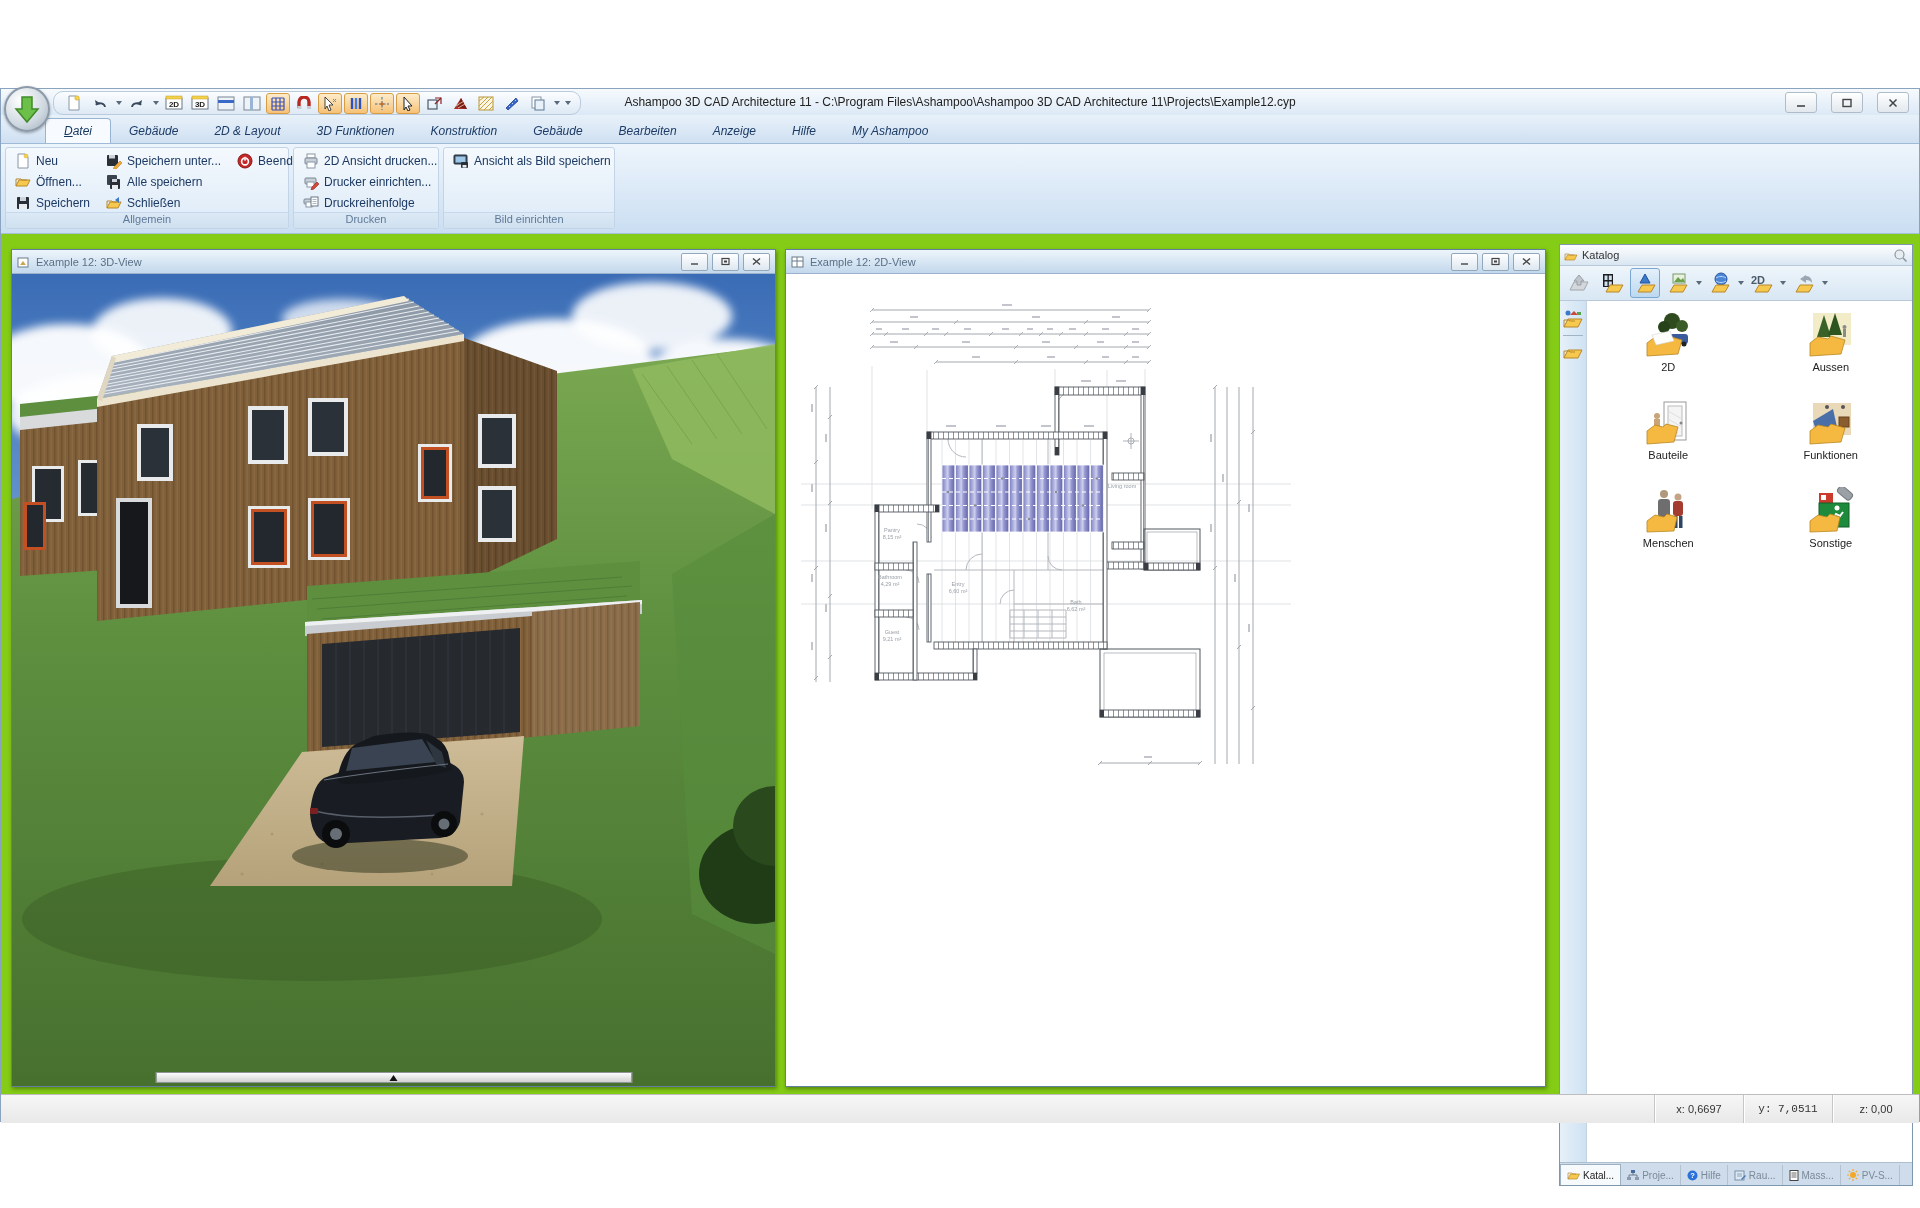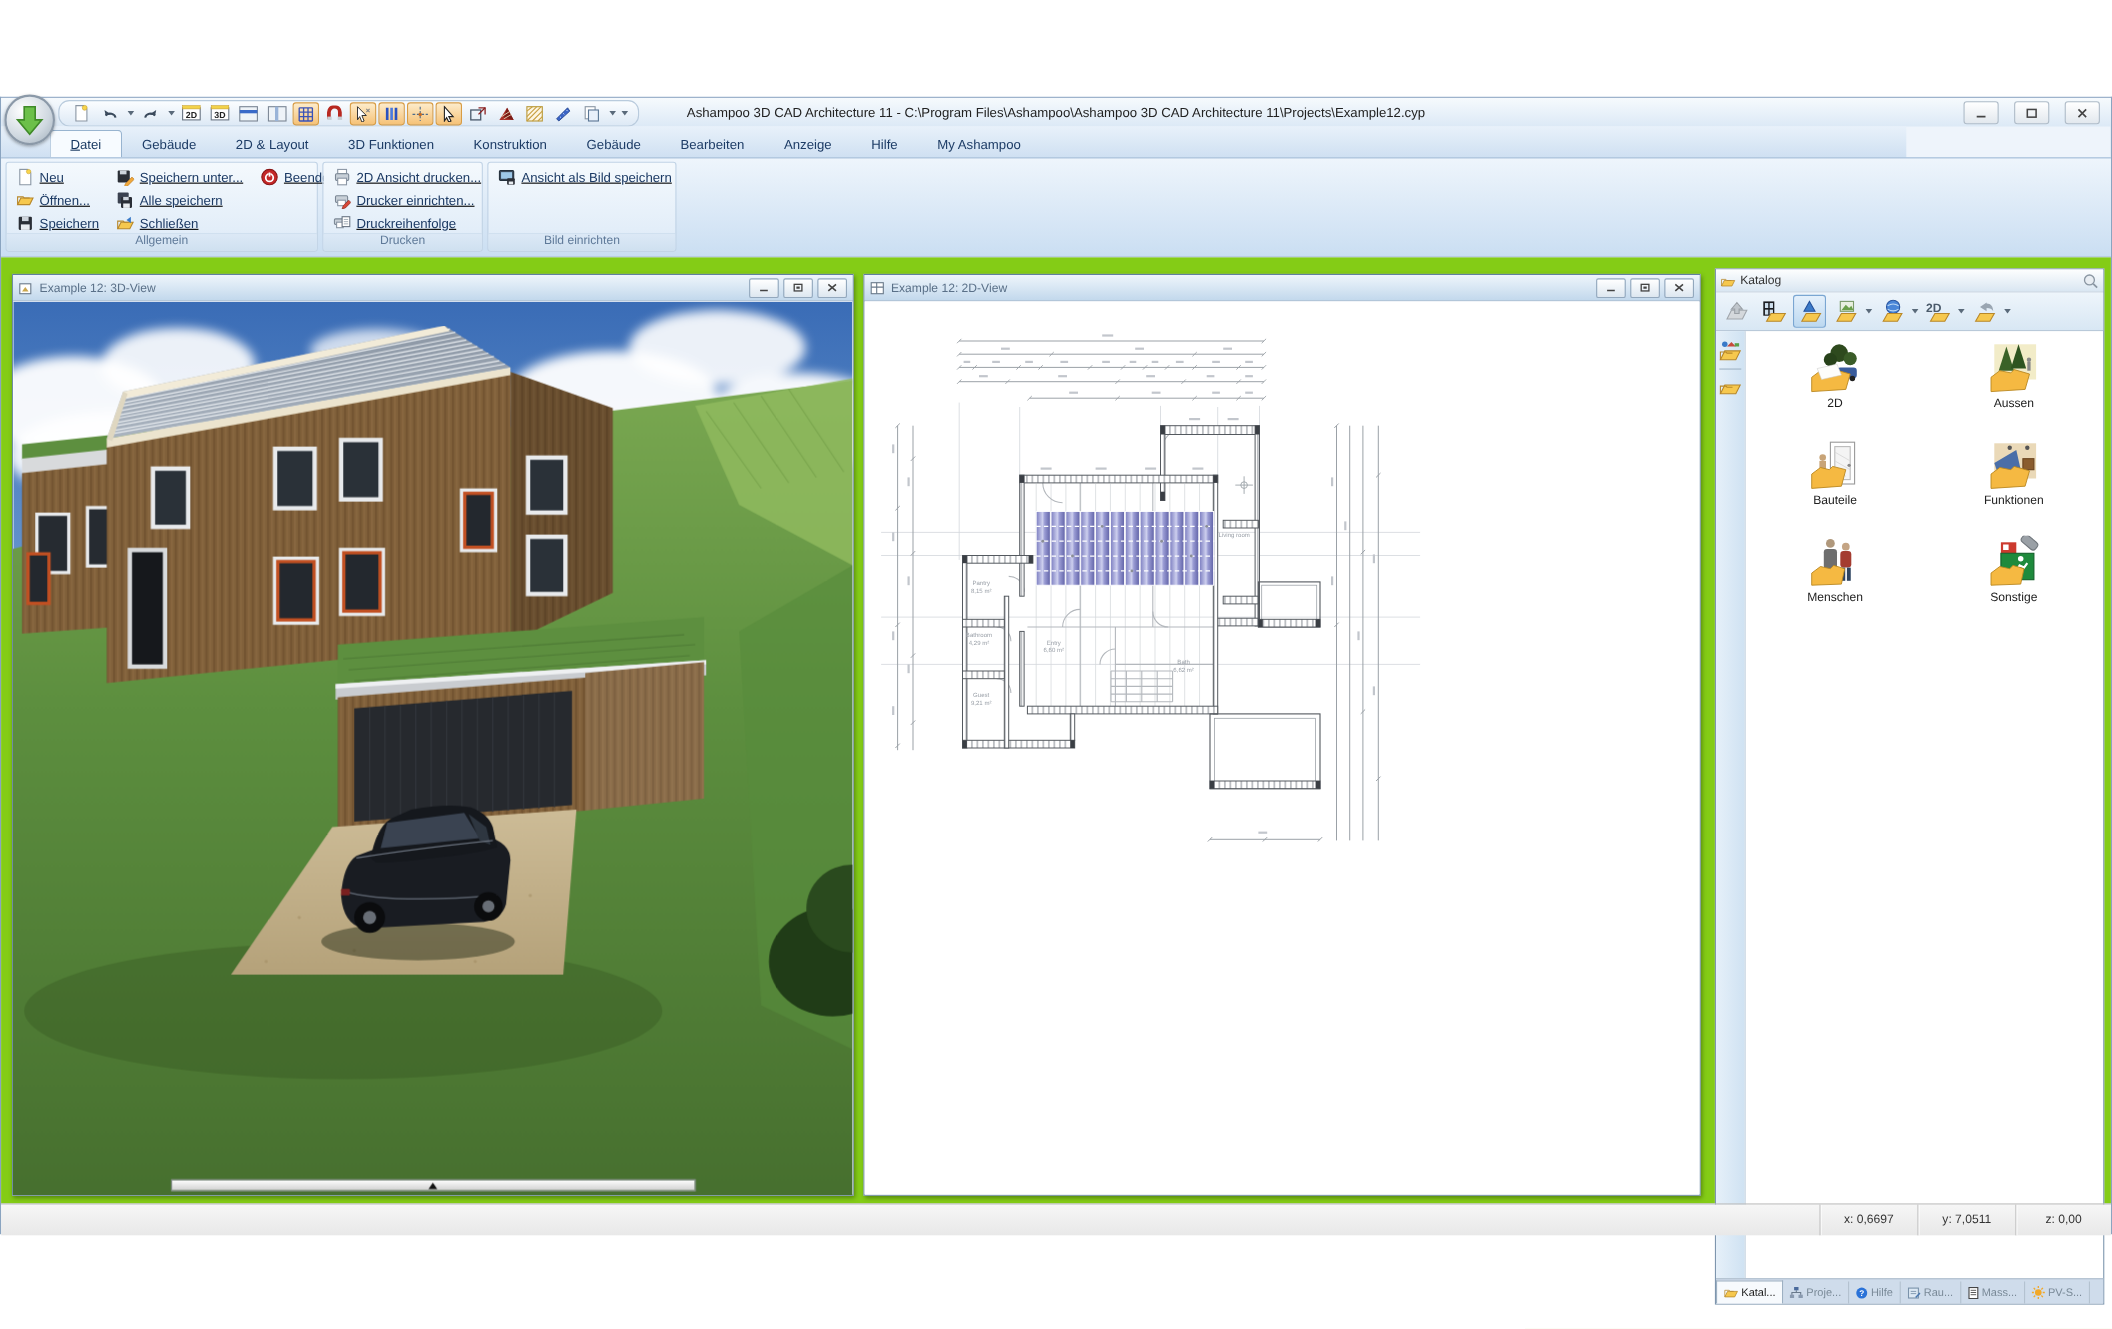--- a/index.html
+++ b/index.html
@@ -15,33 +15,33 @@
   .qbtn{width:22px;height:19px;display:flex;align-items:center;justify-content:center;border-radius:3px;border:1px solid transparent;}
   .qbtn.act{background:linear-gradient(#fdeccb,#f6c277);border-color:#d89c44;}
   .qcaret{width:9px;height:19px;display:flex;align-items:center;justify-content:center;}
   .tri{width:0;height:0;border-left:3px solid transparent;border-right:3px solid transparent;border-top:4px solid #5a6a7a;}
   #wtitle{position:absolute;left:0;top:0;width:100%;height:26px;display:flex;align-items:center;justify-content:center;
     font-size:12px;color:#222;pointer-events:none;}
   #wincontrols{position:absolute;right:10px;top:3px;display:flex;gap:14px;}
   .wcbtn{width:30px;height:19px;border:1px solid #b0bcc8;border-radius:3px;background:linear-gradient(#fff,#e2e8ee);
     display:flex;align-items:center;justify-content:center;}
   
-  #tabsrow{position:absolute;left:0;top:26px;width:1732px;height:28px;background:linear-gradient(#e8f1fa,#cfe0f2);
-    display:flex;align-items:flex-end;padding-left:44px;box-sizing:border-box;}
+  #tabsrow{position:absolute;left:0;top:26px;width:1918px;height:28px;background:linear-gradient(#e8f1fa,#cfe0f2);
+    display:flex;align-items:flex-end;padding-left:44px;box-sizing:border-box;font-style:italic;}
   .mtab{height:24px;display:flex;align-items:center;padding:0 18px;font-size:12px;color:#1d3c66;border-radius:4px 4px 0 0;}
   .mtab.active{background:#f7fbff;border:1px solid #98b4d0;border-bottom:none;color:#15365f;}
   .mtab .u{text-decoration:underline;}
   
   #ribbon{position:absolute;left:0;top:54px;width:1918px;height:91px;background:linear-gradient(#eef5fc,#d5e5f5 70%,#cadef2);
     border-top:1px solid #9fbad6;border-bottom:1px solid #a8bed6;box-sizing:border-box;}
   .rgroup{position:absolute;top:3px;height:82px;border:1px solid #c2d4e6;border-radius:3px;
     background:linear-gradient(#f4f9fd,#e3eef9 75%,#d9e8f6);box-sizing:border-box;}
   .glabel{position:absolute;left:0;bottom:0;width:100%;height:15px;text-align:center;font-size:11px;color:#5f7a99;
     background:linear-gradient(#dcE9f6,#cfe0f0);border-top:1px solid #c6d8ea;border-radius:0 0 3px 3px;}
-  .rcols{display:grid;grid-auto-flow:column;grid-template-rows:repeat(3,21px);padding:2px 4px;column-gap:6px;text-decoration:underline;}
+  .rcols{display:grid;grid-auto-flow:column;grid-template-rows:repeat(3,21px);padding:2px 4px;column-gap:6px;}
   .rbtn{display:flex;align-items:center;gap:5px;padding:0 5px;font-size:12px;color:#1c3a64;white-space:nowrap;border-radius:3px;}
   .ric{width:16px;height:16px;flex:0 0 16px;}
   
   #mdi{position:absolute;left:0;top:145px;width:1918px;height:860px;background:#84cc16;}
   .cw{position:absolute;border:1px solid #61809f;background:#fff;box-shadow:1px 2px 4px rgba(0,0,0,.35);box-sizing:border-box;}
   .cwtb{height:23px;background:linear-gradient(#eef5fb,#c2d8ec);display:flex;align-items:center;padding:0 5px;
     border-bottom:1px solid #9ab2cc;}
   .cwtitle{font-size:11px;color:#5a7088;margin-left:5px;flex:1;}
   .wb{width:25px;height:16px;border:1px solid #93a8bd;border-radius:2px;background:linear-gradient(#ffffff,#dde7f0);
     display:flex;align-items:center;justify-content:center;margin-left:4px;}
@@ -969,16 +969,16 @@
             </svg>
           <span>PV-S...</span>
         </div>
       </div>
     </div>
   </div>
 
   <div id="statusbar">
     <div style="flex:1;"></div>
     <div class="scell" style="width:88px;">x: 0,6697</div>
-    <div class="scell" style="width:88px;">y: 7,0511</div>
+    <div class="scell" style="width:88px;font-family:Liberation Mono, monospace;">y: 7,0511</div>
     <div class="scell" style="width:86px;">z: 0,00</div>
   </div>
 </div>
 
 </body></html>

